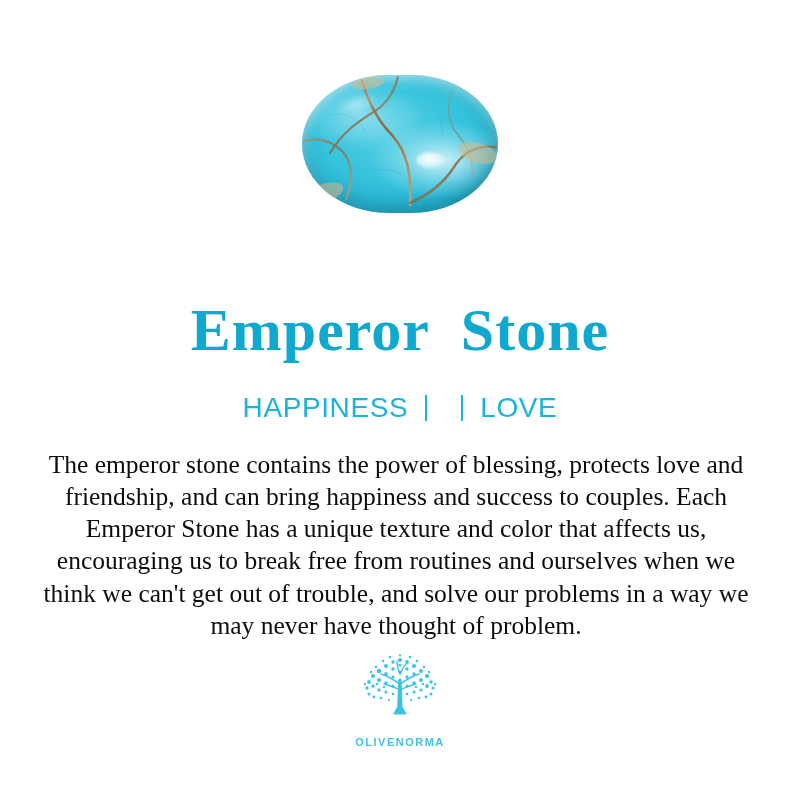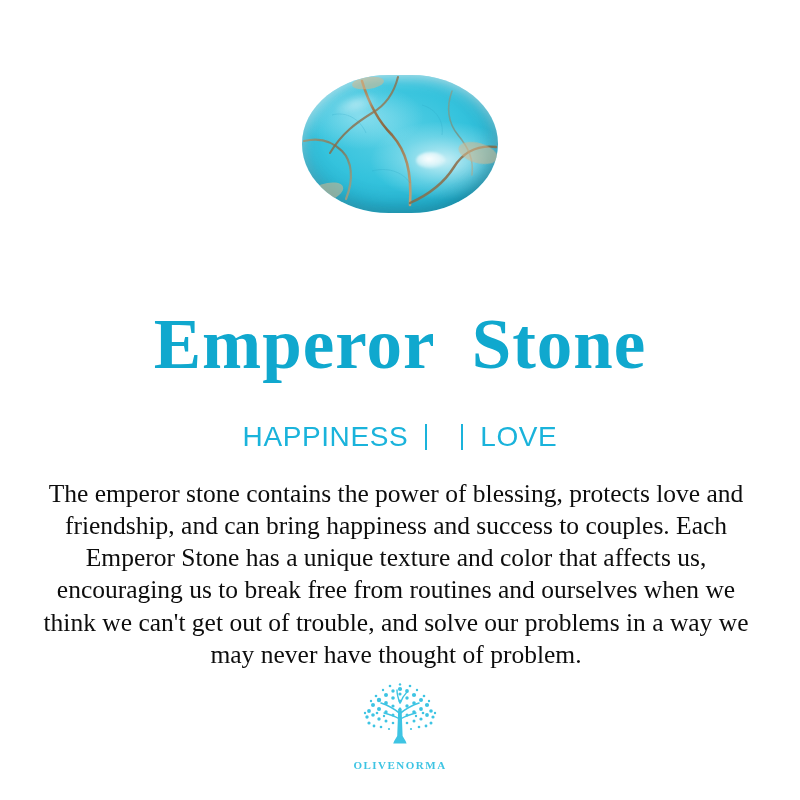--- a/index.html
+++ b/index.html
@@ -90,25 +90,25 @@
     background: radial-gradient(ellipse at 50% 50%,
         rgba(255,255,255,0.45) 0%,
         rgba(255,255,255,0) 72%);
     filter: blur(2px);
   }
 
   
   .title {
     font-family: "Liberation Serif", serif;
     font-weight: bold;
-    font-size: 71px;
+    font-size: 60px;
     line-height: 1;
     letter-spacing: 1px;
     color: #10a8ce;
-    margin: 9px;
+    margin: 0;
     padding: 0;
     text-align: center;
     white-space: pre;
   }
 
   
   .subtitle {
     margin: 34px 0 0 0;
     font-family: "Liberation Sans", sans-serif;
     font-weight: 400;
@@ -148,22 +148,22 @@
     display: flex;
     flex-direction: column;
     align-items: center;
   }
   .logo-mark {
     width: 86px;
     height: 66px;
     display: block;
   }
   .logo-word {
-    margin-top: 10px;
-    font-family: Liberation Serif, serif;
+    margin-top: 16px;
+    font-family: Liberation Sans, sans-serif;
     font-weight: bold;
     font-size: 11px;
     letter-spacing: 1.5px;
     color: #3ec4e3;
     text-align: right;
   }
 </style>
 </head>
 <body>
 

